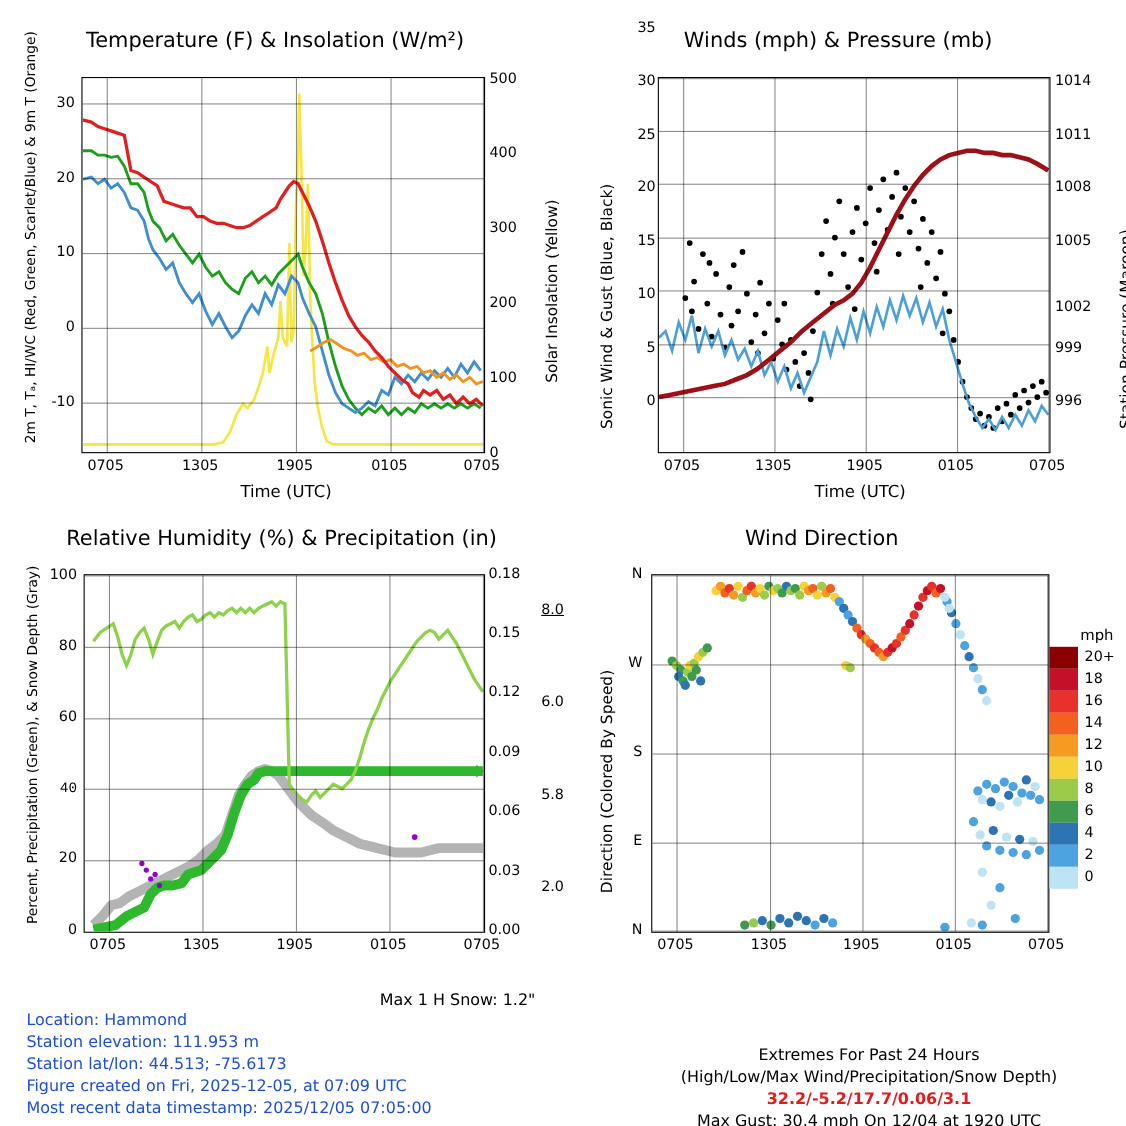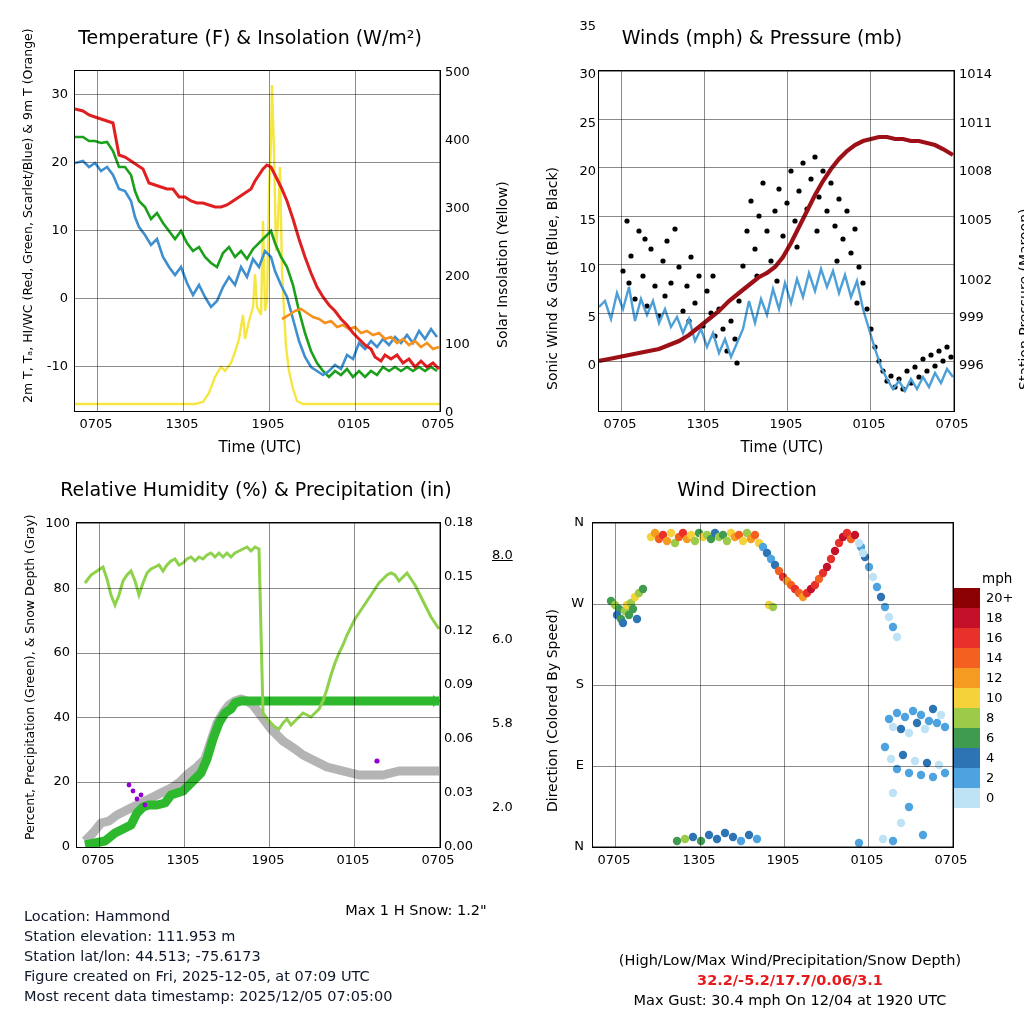--- a/index.html
+++ b/index.html
@@ -17,21 +17,21 @@
   .tick.l{text-align:right;}
   .tick.r{text-align:left;}
   .tick.b{text-align:center;}
 
   .axlabel{position:absolute;font-size:15px;color:#000;text-align:center;}
   .vlabel{position:absolute;font-size:12.5px;color:#000;transform-origin:0 0;white-space:nowrap;}
   .vlabel15{position:absolute;font-size:14px;color:#000;transform-origin:0 0;white-space:nowrap;}
 
   svg{display:block;}
 
-  .footleft{position:absolute;font-size:14.5px;line-height:20px;color:#0f172a;}
+  .footleft{position:absolute;font-size:14.5px;line-height:20px;color:#1d4ed8;margin-top:12px;}
   .footcenter{position:absolute;font-size:14.5px;line-height:20px;text-align:center;color:#000;}
   .purple{color:#9400d3;}
   .footright{position:absolute;font-size:14.5px;line-height:20px;text-align:center;color:#000;}
   .redval{color:#e8191b;font-weight:bold;}
   .credit{position:absolute;left:0;width:1024px;text-align:center;font-size:12.5px;color:#a9a9a9;}
 
   .legend-title{position:absolute;font-size:13.5px;}
   .legend-lab{position:absolute;font-size:13px;}
   .legend-swatch{position:absolute;}
 </style>
@@ -275,21 +275,21 @@
             <circle cx="64" cy="272" r="2.4"></circle>
           <circle cx="68" cy="282" r="2.4"></circle>
             <circle cx="52" cy="262" r="2.4"></circle>
           <circle cx="300" cy="238" r="2.6"></circle>
         </g>
       </svg>
     </div>
 
     <div class="tick l" style="left:22px;top:366px;width:48px;">0</div>
     <div class="tick l" style="left:22px;top:301px;width:48px;">20</div>
-    <div class="tick l" style="left:22px;top:237px;width:48px;">40</div>
+    <div class="tick l" style="left:22px;top:237px;width:48px;font-family:Liberation Mono, monospace;">40</div>
     <div class="tick l" style="left:22px;top:172px;width:48px;">60</div>
     <div class="tick l" style="left:22px;top:108px;width:48px;">80</div>
     <div class="tick l" style="left:22px;top:43px;width:48px;">100</div>
 
     <div class="tick r" style="left:444px;top:366px;width:46px;">0.00</div>
     <div class="tick r" style="left:444px;top:312px;width:46px;">0.03</div>
     <div class="tick r" style="left:444px;top:258px;width:46px;">0.06</div>
     <div class="tick r" style="left:444px;top:204px;width:46px;">0.09</div>
     <div class="tick r" style="left:444px;top:150px;width:46px;">0.12</div>
     <div class="tick r" style="left:444px;top:96px;width:46px;">0.15</div>
@@ -510,19 +510,20 @@
     <div>Station lat/lon: 44.513; -75.6173</div>
     <div>Figure created on Fri, 2025-12-05, at 07:09 UTC</div>
     <div>Most recent data timestamp: 2025/12/05 07:05:00</div>
   </div>
 
   <div class="footcenter" style="left:296px;top:900px;width:240px;">
     <div>Max 1 H Snow: 1.2"</div>
   </div>
 
   <div class="footright" style="left:560px;top:950px;width:460px;">
+    <div>Extremes For Past 24 Hours</div>
     <div>(High/Low/Max Wind/Precipitation/Snow Depth)</div>
     <div class="redval">32.2/-5.2/17.7/0.06/3.1</div>
     <div>Max Gust: 30.4 mph On 12/04 at 1920 UTC</div>
   </div>
 
 
 </div>
 
 </body></html>

